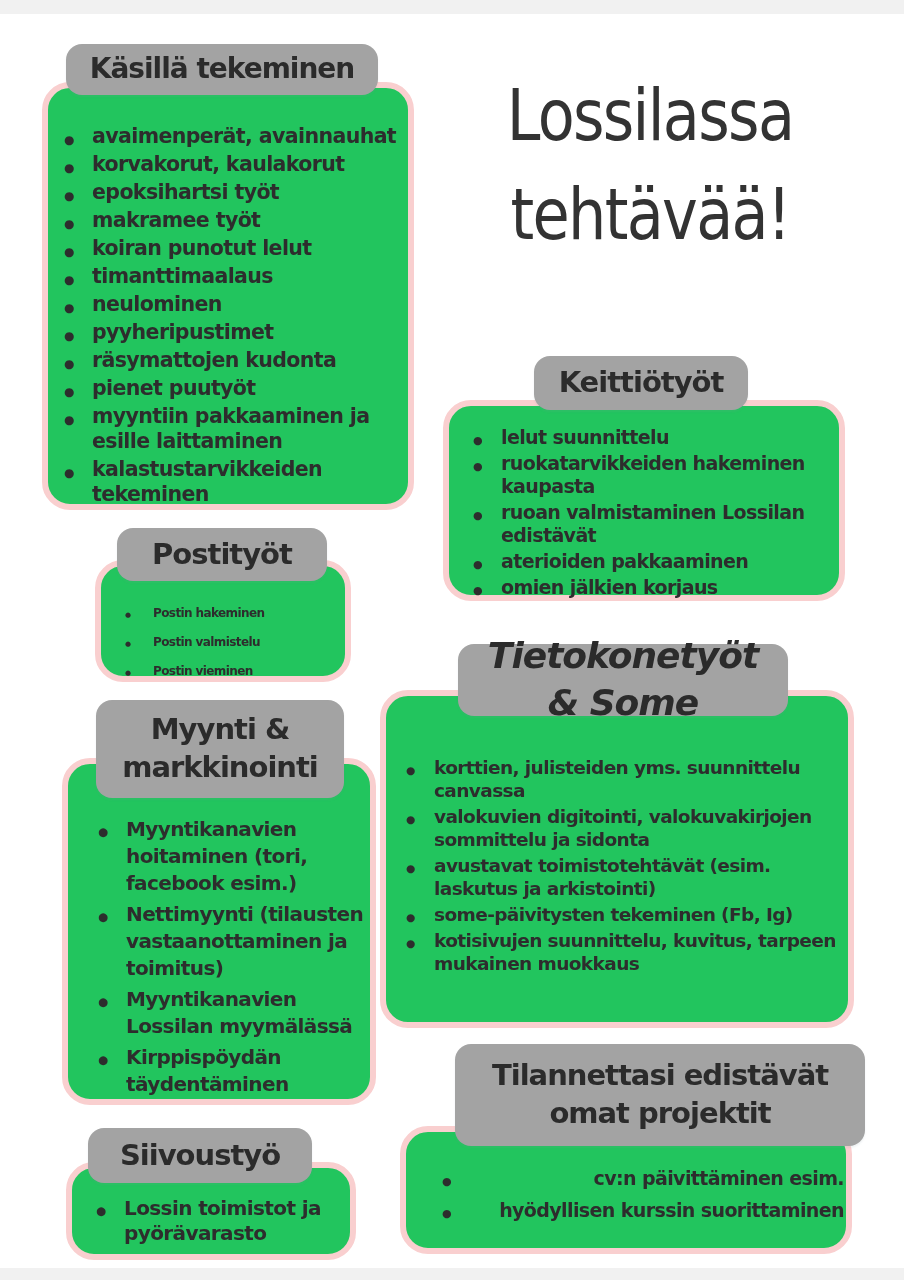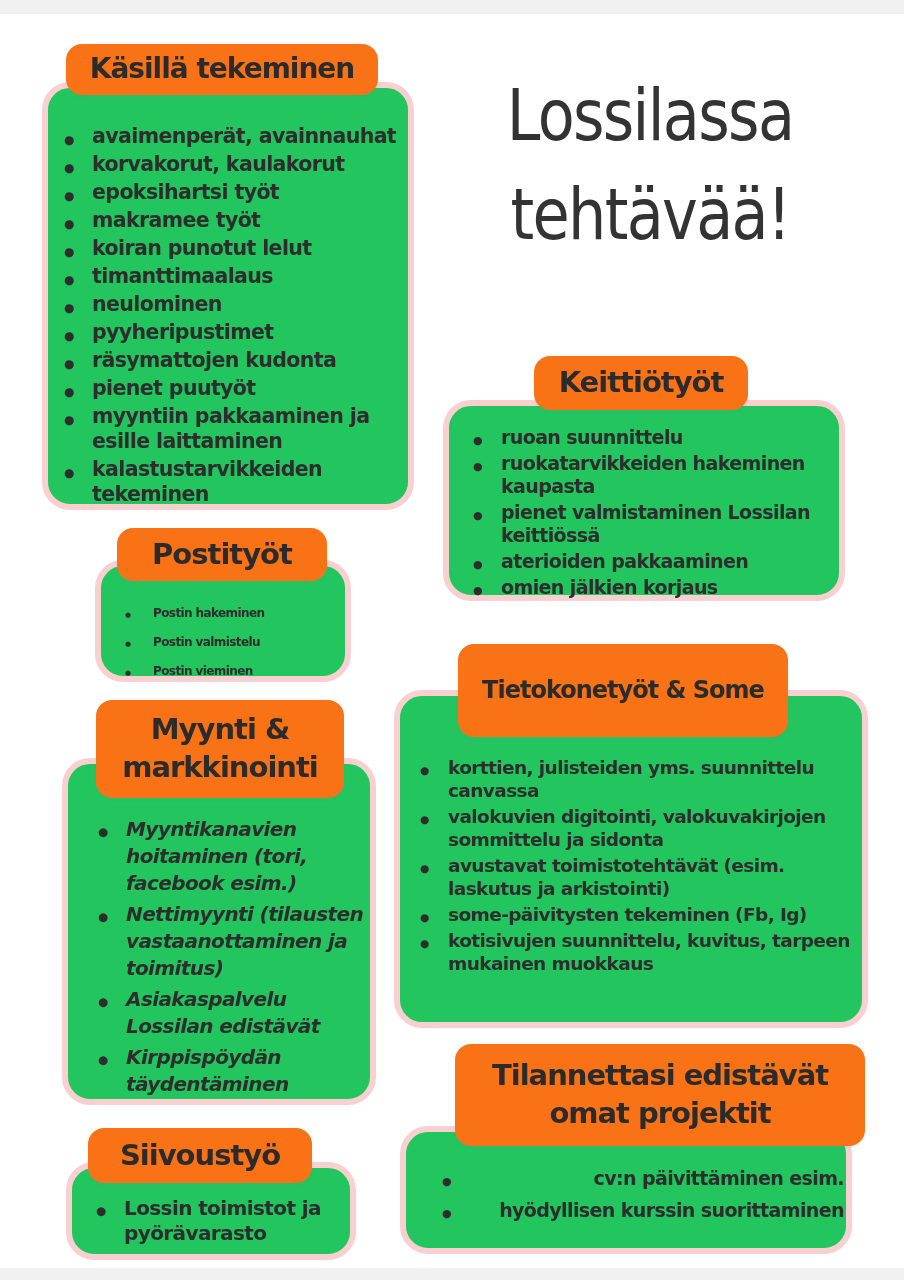--- a/index.html
+++ b/index.html
@@ -31,21 +31,21 @@
     line-height: 1.38;
     color: #333333;
     transform: scaleX(0.84);
     transform-origin: center top;
     z-index: 3;
   }
 
   
   .hdr {
     position: absolute;
-    background: #f97316;
+    background: #a3a3a3;
     border-radius: 16px;
     display: flex; align-items: center; justify-content: center;
     text-align: center;
     font-weight: bold;
     color: #2b2b2b;
     letter-spacing: -1px;
     line-height: 1.3;
     padding: 2px 10px;
     z-index: 2;
     box-shadow: 0 2px 2px rgba(120,150,155,0.12);
@@ -90,26 +90,26 @@
   #box-keittio ul { padding: 20px 4px 0 22px; font-size: 19px; line-height: 23px; }
 
   
   #hdr-posti    { left: 117px; top: 528px;  width: 210px; height: 53px;  font-size: 29px; }
   #box-posti    { left: 95px;  top: 560px;  width: 256px; height: 122px; }
   #box-posti ul { padding: 34px 2px 0 22px; font-size: 12px; line-height: 26px; }
 
   
   #hdr-myynti   { left: 96px;  top: 700px;  width: 248px; height: 98px;  font-size: 29px; }
   #box-myynti   { left: 62px;  top: 758px;  width: 314px; height: 347px; }
-  #box-myynti ul { padding: 52px 2px 16px 28px; font-size: 20px; line-height: 27px; font-style: italic; }
+  #box-myynti ul { padding: 52px 2px 16px 28px; font-size: 20px; line-height: 27px; }
   #box-myynti ul li { margin-bottom: 4px; }
 
   
-  #hdr-tietokone { left: 458px; top: 644px; width: 330px; height: 93px;  font-size: 24px; }
-  #box-tietokone { left: 394px; top: 690px; width: 474px; height: 338px; }
+  #hdr-tietokone { left: 458px; top: 644px; width: 330px; height: 72px;  font-size: 36px; font-style: italic; }
+  #box-tietokone { left: 380px; top: 690px; width: 474px; height: 338px; }
   #box-tietokone ul { padding: 60px 2px 0 18px; font-size: 18.5px; line-height: 23px; }
   #box-tietokone ul li { margin-bottom: 3px; }
 
   
   #hdr-siivous  { left: 88px;  top: 1128px; width: 224px; height: 55px;  font-size: 29px; }
   #box-siivous  { left: 66px;  top: 1162px; width: 290px; height: 98px;  }
   #box-siivous ul { padding: 28px 2px 0 22px; font-size: 20px; line-height: 25px; }
 
   
   #hdr-projektit { left: 455px; top: 1044px; width: 410px; height: 102px; font-size: 29px; }
@@ -140,43 +140,43 @@
       <li>räsymattojen kudonta</li>
       <li>pienet puutyöt</li>
       <li>myyntiin pakkaaminen ja esille laittaminen</li>
       <li>kalastustarvikkeiden tekeminen</li>
     </ul>
 </div>
 <div class="hdr" id="hdr-kasilla">Käsillä tekeminen</div>
 
 <div class="pinkbox" id="box-keittio">
   <ul class="items">
-      <li>ruoan suunnittelu</li>
+      <li>lelut suunnittelu</li>
       <li>ruokatarvikkeiden hakeminen kaupasta</li>
-      <li>pienet valmistaminen Lossilan keittiössä</li>
+      <li>ruoan valmistaminen Lossilan edistävät</li>
       <li>aterioiden pakkaaminen</li>
       <li>omien jälkien korjaus</li>
     </ul>
 </div>
 <div class="hdr" id="hdr-keittio">Keittiötyöt</div>
 
 <div class="pinkbox" id="box-posti">
   <ul class="items">
       <li>Postin hakeminen</li>
       <li>Postin valmistelu</li>
       <li>Postin vieminen</li>
     </ul>
 </div>
 <div class="hdr" id="hdr-posti">Postityöt</div>
 
 <div class="pinkbox" id="box-myynti">
   <ul class="items">
       <li>Myyntikanavien hoitaminen (tori, facebook esim.)</li>
       <li>Nettimyynti (tilausten vastaanottaminen ja toimitus)</li>
-      <li>Asiakaspalvelu Lossilan edistävät</li>
+      <li>Myyntikanavien Lossilan myymälässä</li>
       <li>Kirppispöydän täydentäminen</li>
     </ul>
 </div>
 <div class="hdr" id="hdr-myynti">Myynti &amp; markkinointi</div>
 
 <div class="pinkbox" id="box-tietokone">
   <ul class="items">
       <li>korttien, julisteiden yms. suunnittelu canvassa</li>
       <li>valokuvien digitointi, valokuvakirjojen sommittelu ja sidonta</li>
       <li>avustavat toimistotehtävät (esim. laskutus ja arkistointi)</li>

